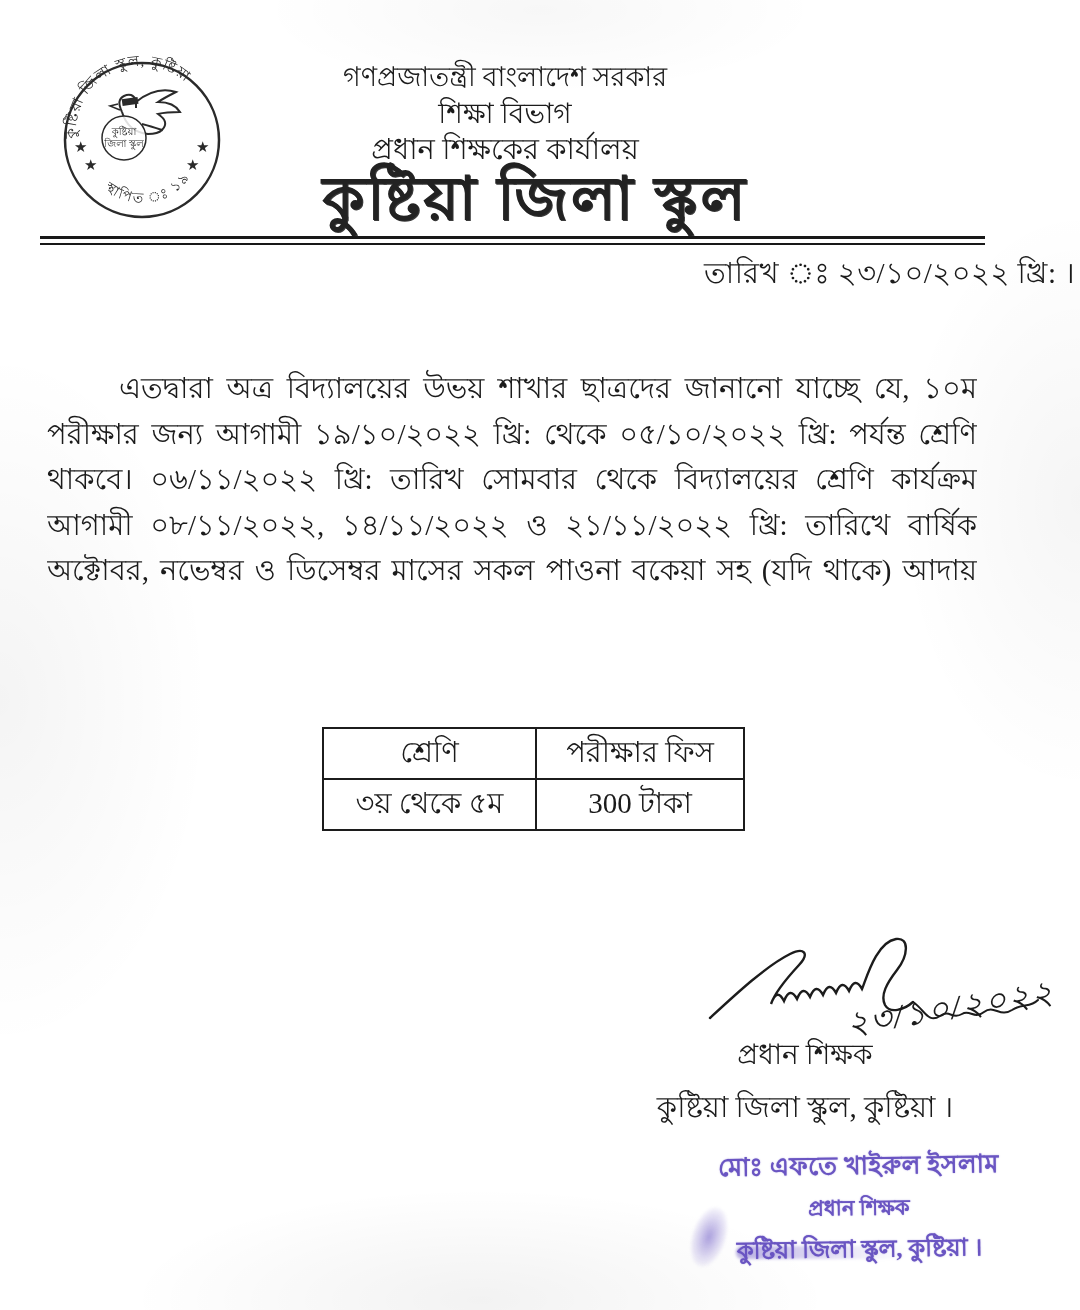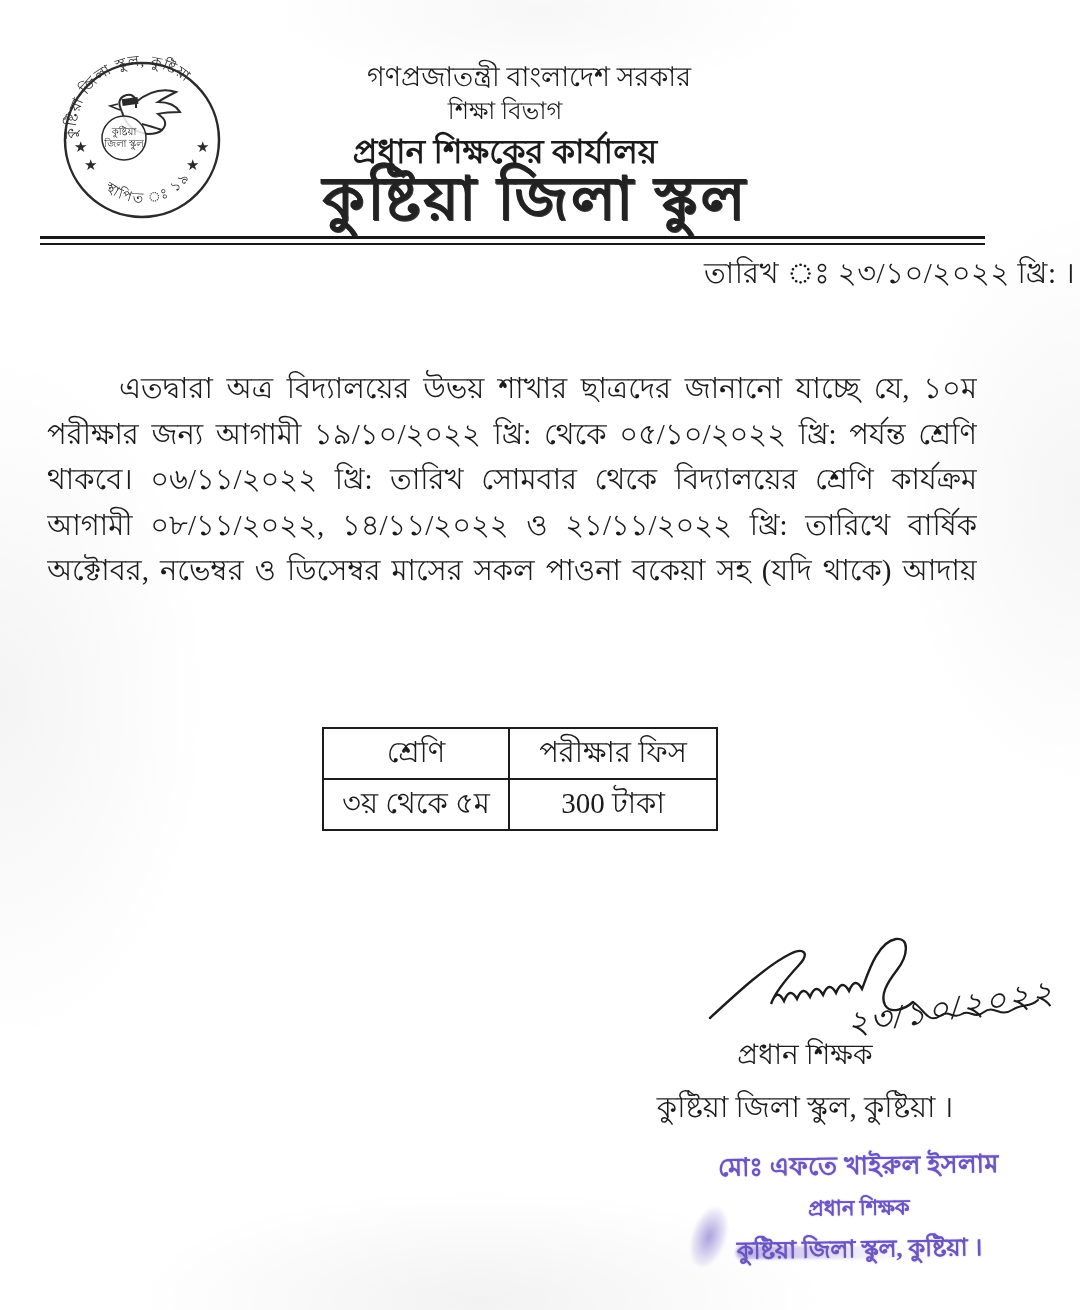--- a/index.html
+++ b/index.html
@@ -22,22 +22,22 @@
       #ffffff;
   }
 
   
   .seal { position: absolute; left: 52px; top: 52px; width: 180px; height: 172px; }
   .seal svg { width: 100%; height: 100%; }
 
   
   .hdr { position: absolute; left: 0; width: 1010px; text-align: center; }
   .hdr-line1 { top: 56px;  font-size: 27px; }
-  .hdr-line2 { top: 92px;  font-size: 24px; }
-  .hdr-line3 { top: 126px; font-size: 33px; font-weight: 700; }
+  .hdr-line2 { top: 92px;  font-size: 28px; }
+  .hdr-line3 { top: 126px; font-size: 29px; font-weight: 400; }
   .school-title {
     position: absolute; left: 0; top: 152px; width: 1070px;
     text-align: center;
     font-size: 60px; font-weight: 800;
     letter-spacing: 3px;
     color: #222;
     text-shadow: 1px 1px 0 #3a3a3a;
   }
   .rule {
     position: absolute; left: 40px; top: 236px; width: 945px; height: 9px;
@@ -68,21 +68,21 @@
     position: absolute; left: 322px; top: 727px;
     border-collapse: collapse;
     font-size: 29px;
   }
   table.fees td, table.fees th {
     border: 2px solid #1c1c1c;
     text-align: center; font-weight: normal;
     padding: 0;
     height: 39px;
   }
-  table.fees .c1 { width: 186px; }
+  table.fees .c1 { width: 213px; }
   table.fees .c2 { width: 208px; }
 
   
   .sig-scribble { position: absolute; left: 700px; top: 932px; width: 345px; height: 110px; }
   .sig-date {
     position: absolute; left: 846px; top: 982px;
     font-size: 33px; font-style: italic; letter-spacing: 2px;
     transform: rotate(-9deg);
     color: #1c1c1c;
   }
@@ -144,21 +144,21 @@
         <path d="M84,50 Q104,34 124,40 Q112,46 106,50 Q122,50 128,60 Q114,60 106,62 Q118,70 110,78 Q98,74 90,72"></path>
         <path d="M70,60 Q76,80 96,82 Q106,82 110,78"></path>
         <rect x="70" y="46" width="16" height="7" fill="#2a2a2a" stroke="none" transform="rotate(-8 78 49)"></rect>
       </g>
       <circle cx="72" cy="86" r="22" fill="#ffffff" fill-opacity="0.85" stroke="#2a2a2a" stroke-width="1.5"></circle>
       <text x="72" y="83" font-size="10" text-anchor="middle" fill="#2a2a2a">কুষ্টিয়া</text>
       <text x="72" y="95" font-size="10" text-anchor="middle" fill="#2a2a2a">জিলা স্কুল</text>
     </svg>
   </div>
 
-  <div class="hdr hdr-line1" style="position:absolute;margin-left:24px;">গণপ্রজাতন্ত্রী বাংলাদেশ সরকার</div>
+  <div class="hdr hdr-line1" style="position:absolute;">গণপ্রজাতন্ত্রী বাংলাদেশ সরকার</div>
   <div class="hdr hdr-line2" style="position:absolute;">শিক্ষা বিভাগ</div>
   <div class="hdr hdr-line3" style="position:absolute;">প্রধান শিক্ষকের কার্যালয়</div>
   <div class="school-title">কুষ্টিয়া জিলা স্কুল</div>
   <div class="rule"></div>
   <div class="date-line">তারিখ ঃ ২৩/১০/২০২২ খ্রি: ।</div>
 
   <div class="body-par">
     <div class="ln justify first">এতদ্বারা অত্র বিদ্যালয়ের উভয় শাখার ছাত্রদের জানানো যাচ্ছে যে, ১০ম শ্রেণির নির্বাচনী</div>
     <div class="ln justify">পরীক্ষার জন্য আগামী ১৯/১০/২০২২ খ্রি: থেকে ০৫/১০/২০২২ খ্রি: পর্যন্ত শ্রেণি কার্যক্রম বন্ধ</div>
     <div class="ln justify">থাকবে। ০৬/১১/২০২২ খ্রি: তারিখ সোমবার থেকে বিদ্যালয়ের শ্রেণি কার্যক্রম যথারীতি চলবে।</div>

